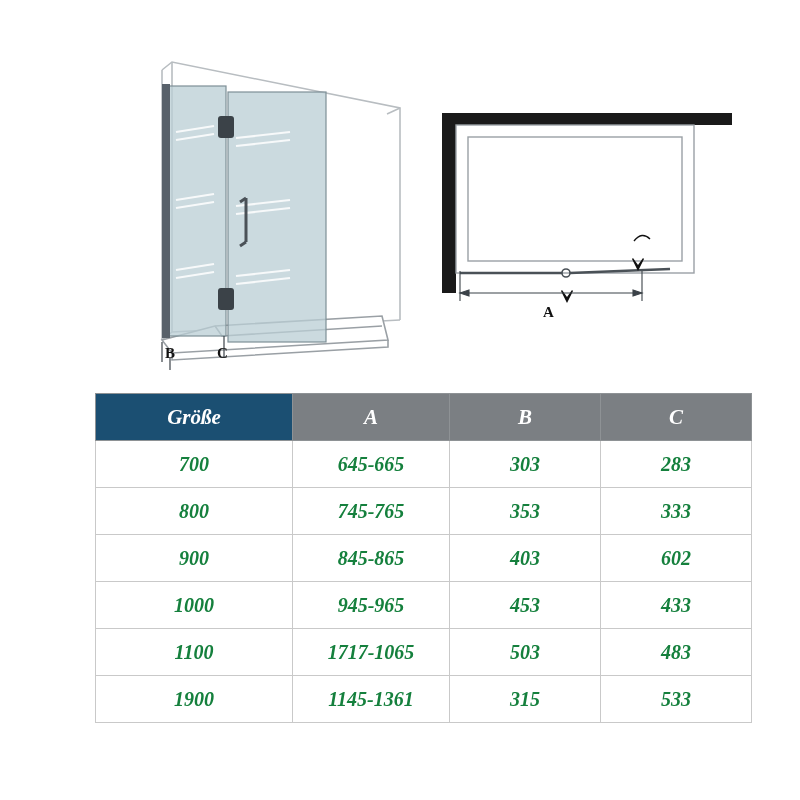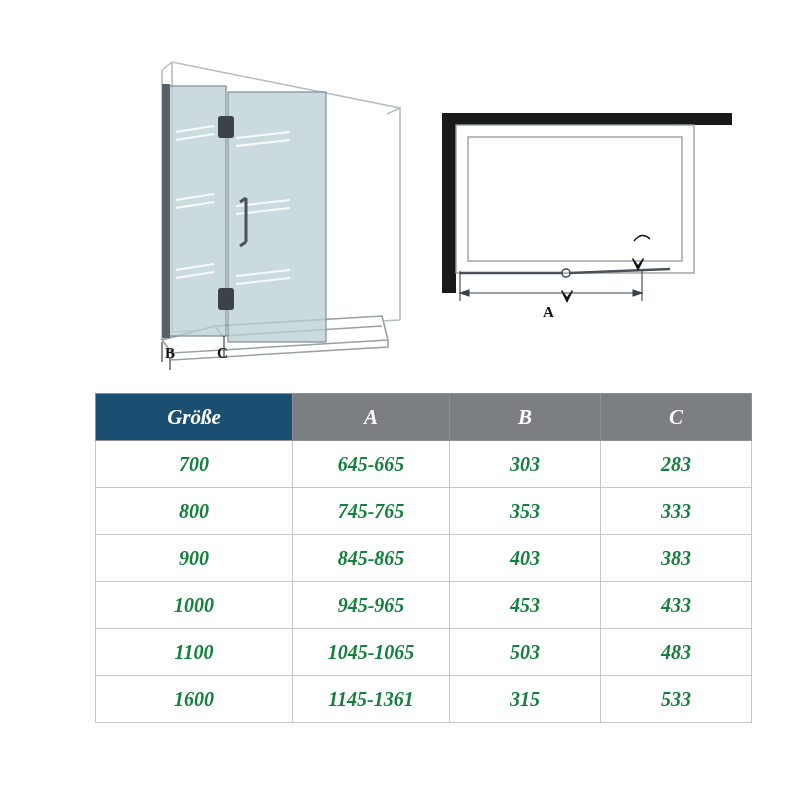--- a/index.html
+++ b/index.html
@@ -190,36 +190,36 @@
       <tr>
         <td>800</td>
         <td>745-765</td>
         <td>353</td>
         <td>333</td>
       </tr>
       <tr>
         <td>900</td>
         <td>845-865</td>
         <td>403</td>
-        <td>383</td>
+        <td>602</td>
       </tr>
       <tr>
         <td>1000</td>
         <td>945-965</td>
         <td>453</td>
         <td>433</td>
       </tr>
       <tr>
         <td>1100</td>
-        <td>1045-1065</td>
+        <td>1717-1065</td>
         <td>503</td>
         <td>483</td>
       </tr>
       <tr>
-        <td>1600</td>
+        <td>1900</td>
         <td>1145-1361</td>
         <td>315</td>
         <td>533</td>
       </tr>
     </tbody>
   </table>
 
 </div>
 
 </body></html>

